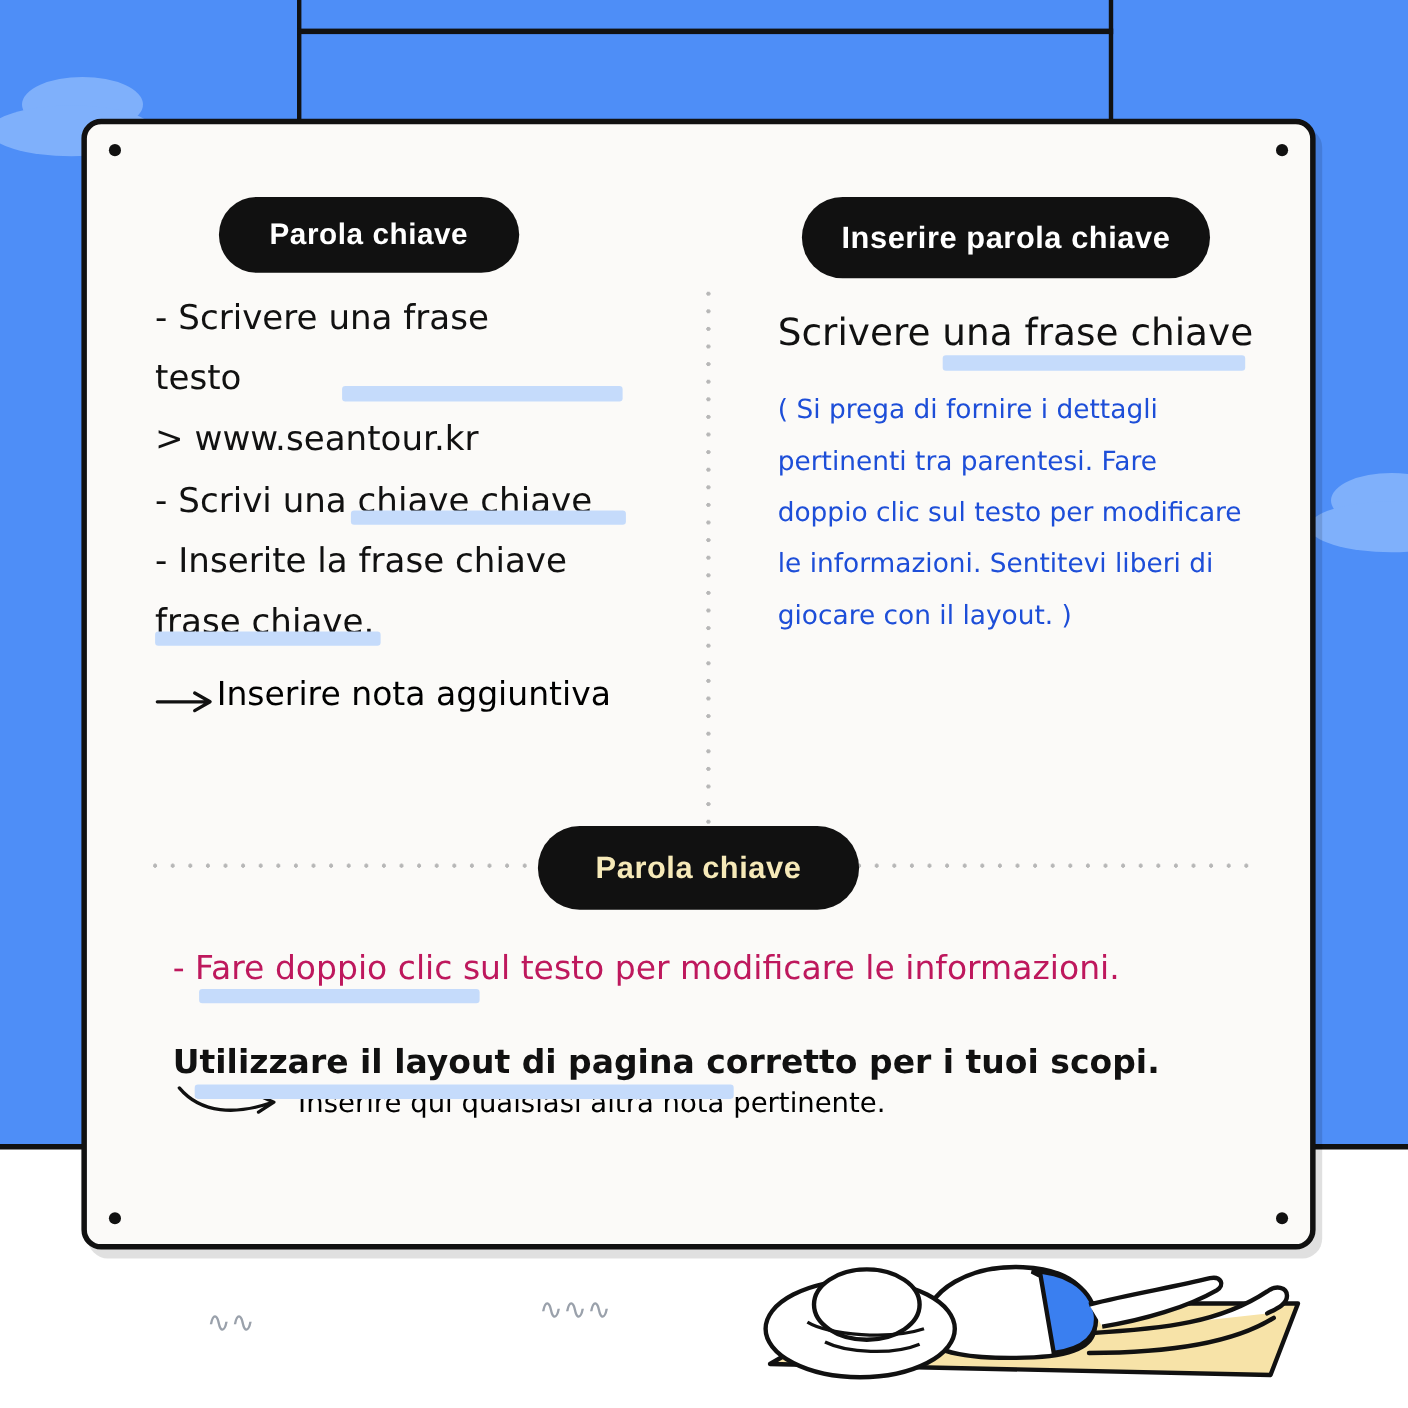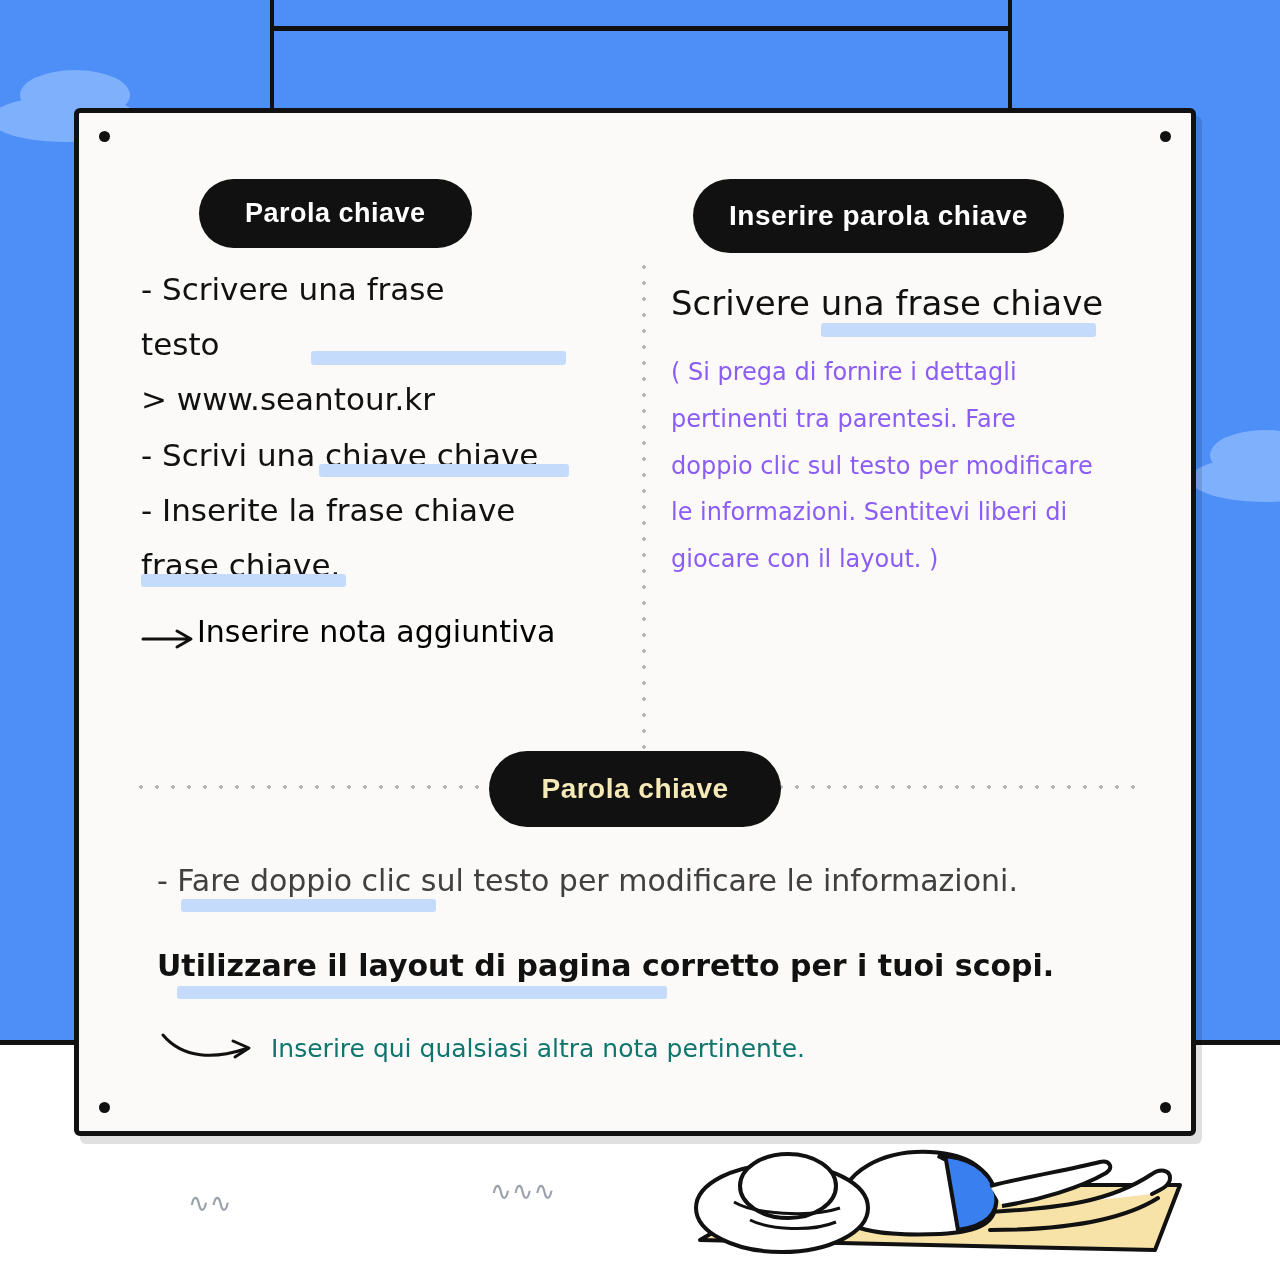--- a/index.html
+++ b/index.html
@@ -55,21 +55,21 @@
 
   
   .card {
     position: absolute;
     left: 74px;
     top: 108px;
     width: 1122px;
     height: 1028px;
     background: #fbfaf8;
     border: 5px solid #111;
-    border-radius: 6px;
+    border-radius: 18px;
     box-sizing: border-box;
     box-shadow: 6px 8px 0 rgba(0,0,0,0.12);
   }
   .screw {
     position: absolute;
     width: 11px;
     height: 11px;
     background: #111;
     border-radius: 50%;
   }
@@ -99,21 +99,21 @@
     height: 600px;
   }
   .col-left {
     position: absolute;
     left: 62px;
     top: 0;
     width: 500px;
   }
   .col-right {
     position: absolute;
-    left: 592px;
+    left: 628px;
     top: 0;
     width: 470px;
   }
   .vdots {
     position: absolute;
     left: 563px;
     top: 80px;
     width: 4px;
     height: 500px;
     background-image: radial-gradient(circle, #b7b7b7 1.8px, transparent 2px);
@@ -167,21 +167,21 @@
     margin-top: 30px;
     font-size: 34px;
     color: #111;
     position: relative;
     display: inline-block;
   }
   .right-para {
     margin-top: 26px;
     font-size: 24px;
     line-height: 1.95;
-    color: #8b5cf6;
+    color: #1d4ed8;
     max-width: 430px;
   }
 
   
   .divider {
     position: absolute;
     left: 54px;
     top: 672px;
     width: 1012px;
     height: 4px;
@@ -203,37 +203,36 @@
   }
 
   .bottom-body {
     position: absolute;
     left: 78px;
     top: 750px;
     width: 960px;
   }
   .bottom-line1 {
     font-size: 30px;
-    color: #404040;
+    color: #be185d;
     position: relative;
   }
   .bottom-line2 {
     margin-top: 50px;
     font-size: 30px;
     color: #111;
     position: relative;
     font-weight: bold;
   }
   .bottom-note {
-    margin-top: 46px;
     display: flex;
     align-items: center;
     gap: 14px;
     font-size: 25px;
-    color: #0f766e;
+    color: #000000;
   }
 
   
   .illus {
     position: absolute;
     left: 690px;
     top: 1090px;
     width: 520px;
     height: 180px;
   }

